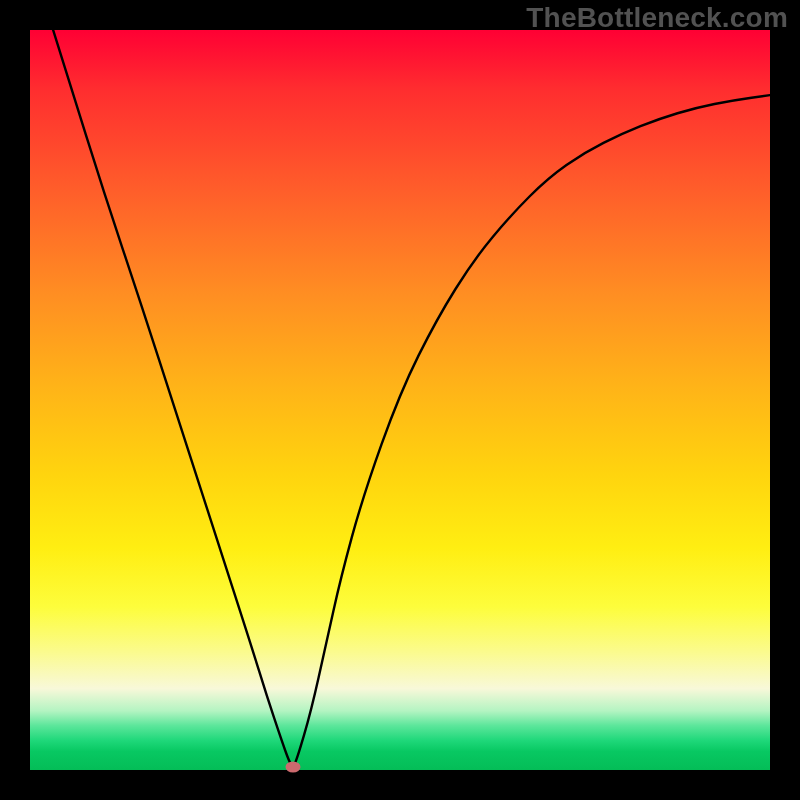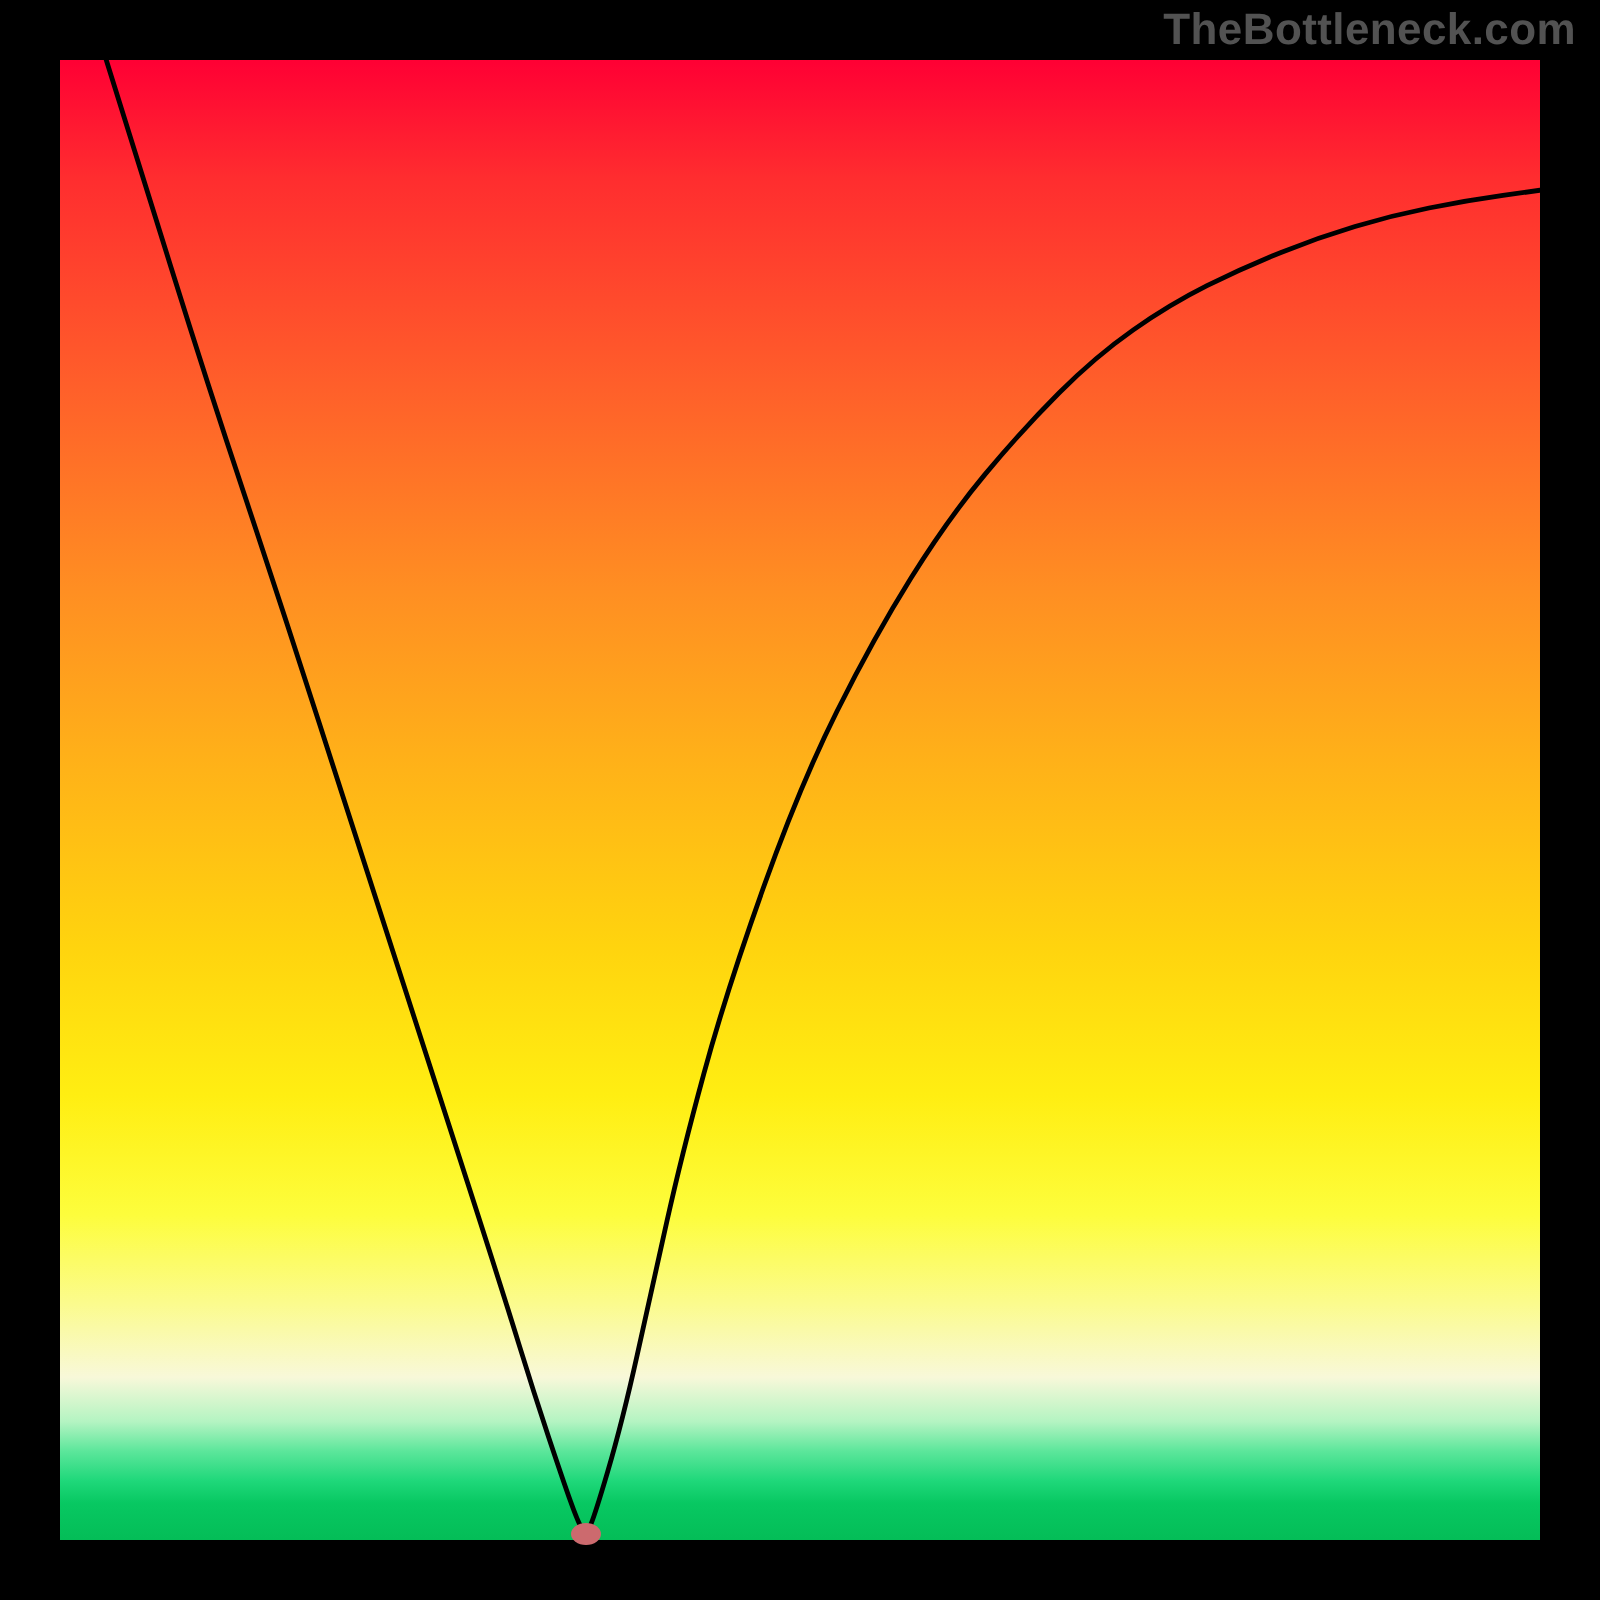--- a/index.html
+++ b/index.html
@@ -15,21 +15,21 @@
     position: relative;
     width: 800px;
     height: 800px;
     background: #000;
   }
   .watermark {
     position: absolute;
     top: 2px;
     right: 12px;
     color: #525252;
-    font-size: 22px;
+    font-size: 28px;
     font-weight: 600;
     letter-spacing: 0.2px;
     z-index: 5;
     text-align: center;
   }
   .plot {
     position: absolute;
     left: 30px;
     top: 30px;
     width: 740px;

